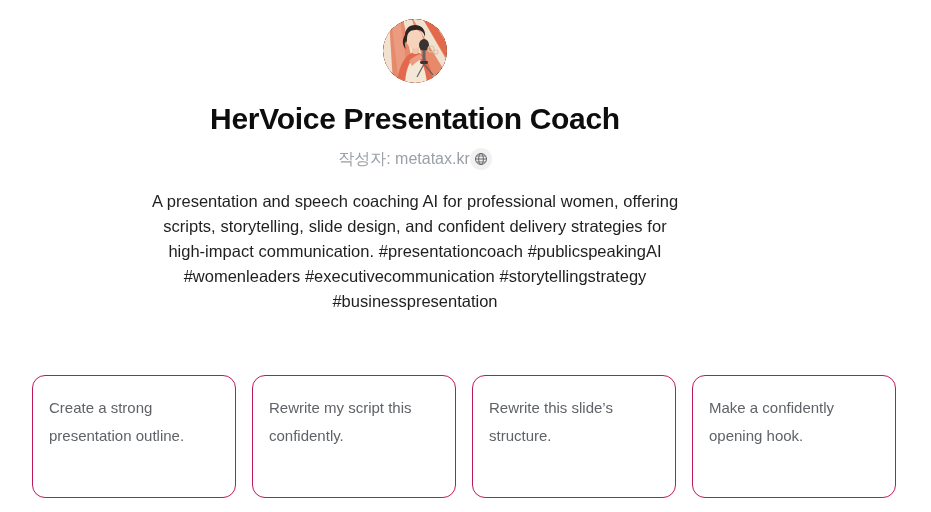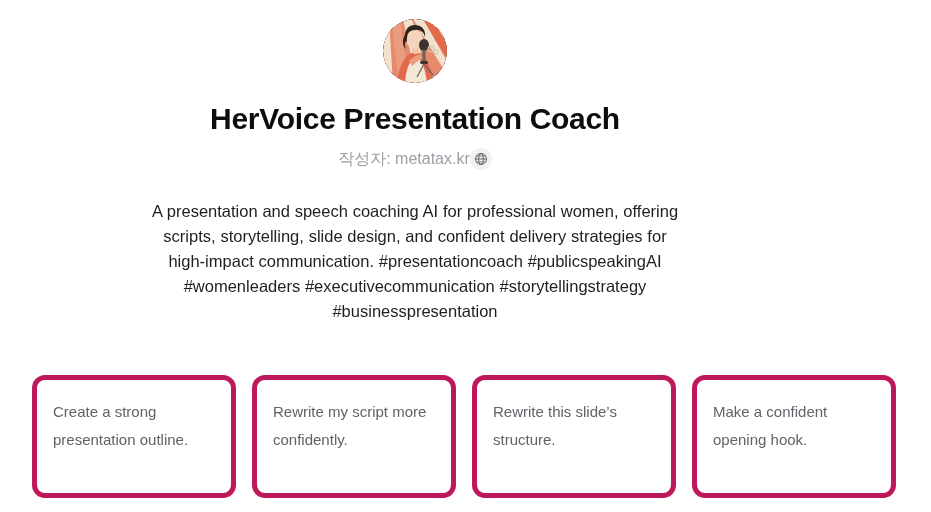--- a/index.html
+++ b/index.html
@@ -75,21 +75,21 @@
     background: #f1f1f1;
     display: flex;
     align-items: center;
     justify-content: center;
     flex: none;
   }
   .globe-badge svg { display: block; }
 
   
   .description {
-    margin-top: 28px;
+    margin-top: 18px;
     width: 528px;
     text-align: center;
     font-size: 16.5px;
     line-height: 25px;
     color: #1f1f1f;
     word-spacing: 0.2px;
   }
 
   
   .cards {
@@ -97,21 +97,21 @@
     left: 32px;
     top: 375px;
     width: 864px;
     display: flex;
     gap: 16px;
   }
   .card {
     flex: 1 1 0;
     height: 123px;
     background: #ffffff;
-    border: 5px solid #be185d;
+    border: 1px solid #be185d;
     border-radius: 13px;
     padding: 18px 16px 16px 16px;
     font-size: 15px;
     line-height: 28px;
     color: #5f6368;
     cursor: pointer;
     overflow: hidden;
   }
 </style>
 </head>
@@ -178,18 +178,18 @@
         <line x1="2.9" y1="4.6" x2="13.1" y2="4.6" stroke="#5f6368" stroke-width="0.9"></line>
         <line x1="2.9" y1="11.4" x2="13.1" y2="11.4" stroke="#5f6368" stroke-width="0.9"></line>
       </svg>
     </span>
   </div>
 
   <p class="description">A presentation and speech coaching AI for professional women, offering scripts, storytelling, slide design, and confident delivery strategies for high-impact communication. #presentationcoach #publicspeakingAI #womenleaders #executivecommunication #storytellingstrategy #businesspresentation</p>
 
   <div class="cards">
     <div class="card">Create a strong presentation outline.</div>
-    <div class="card">Rewrite my script more confidently.</div>
+    <div class="card">Rewrite my script this confidently.</div>
     <div class="card">Rewrite this slide’s structure.</div>
-    <div class="card">Make a confident opening hook.</div>
+    <div class="card">Make a confidently opening hook.</div>
   </div>
 
 </div>
 
 </body></html>

